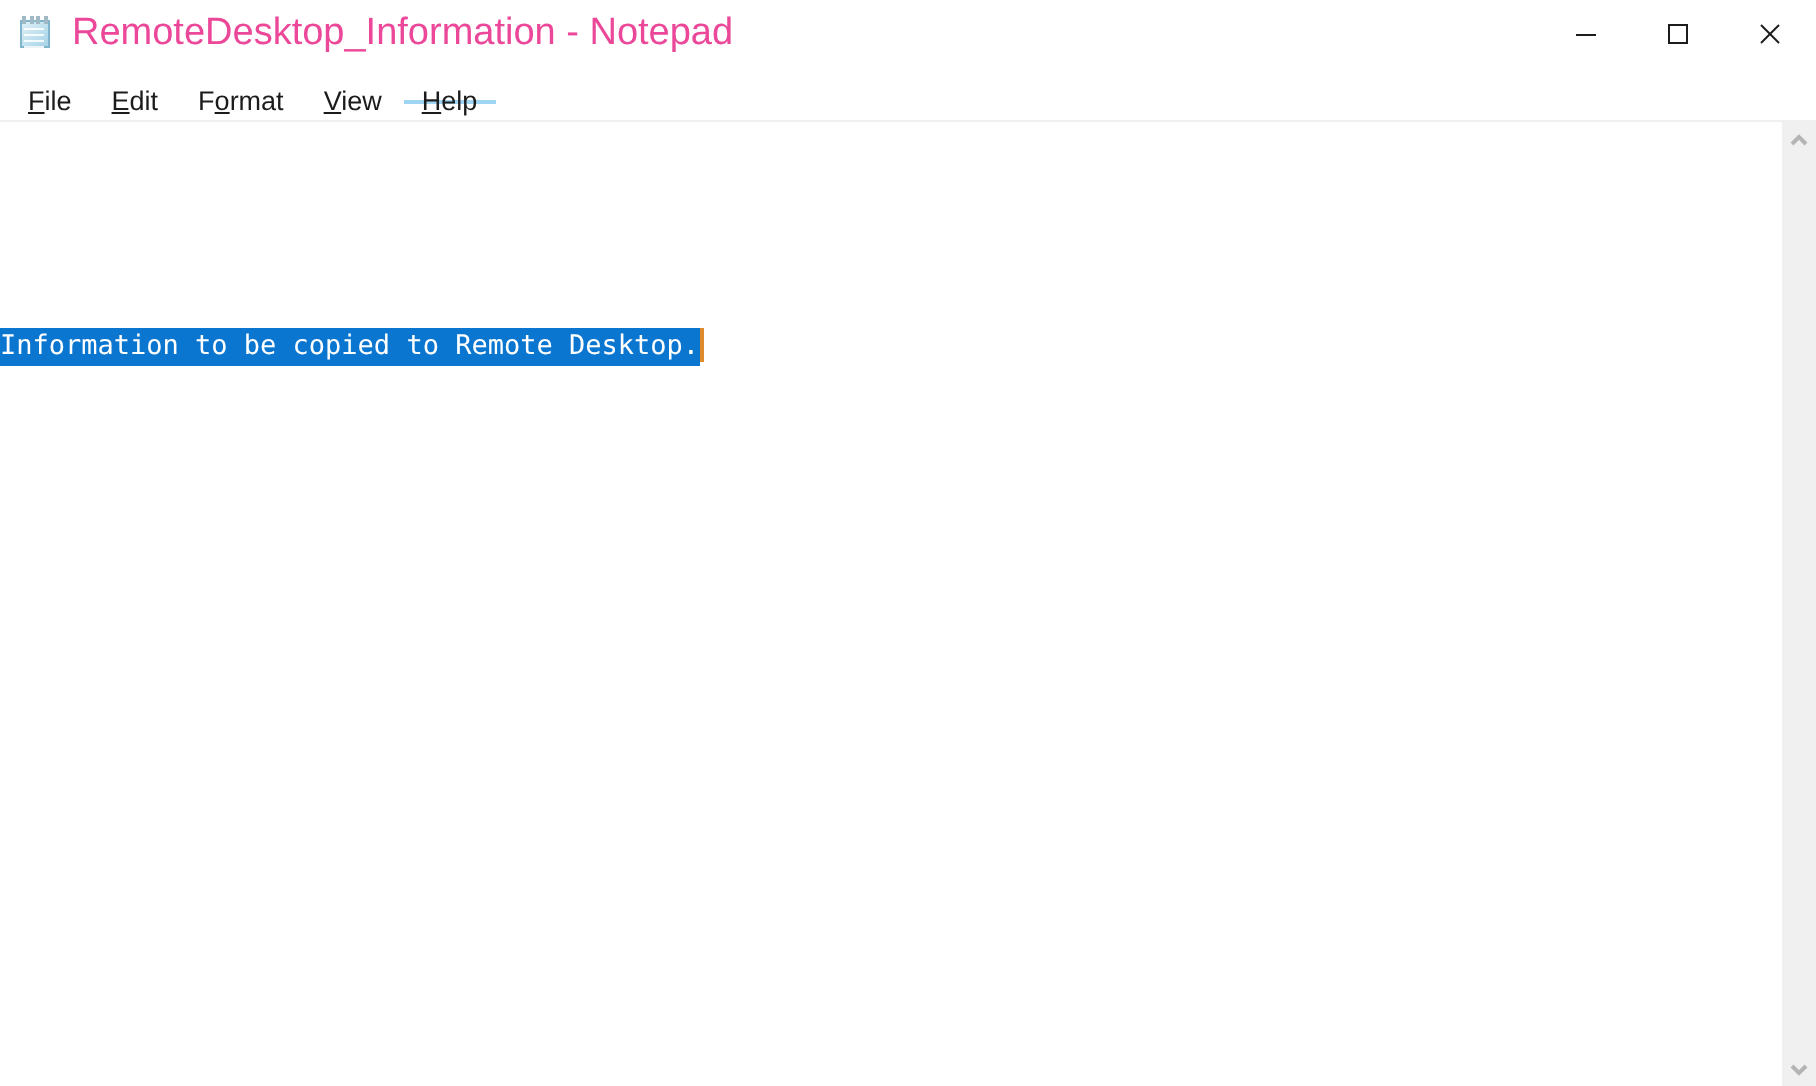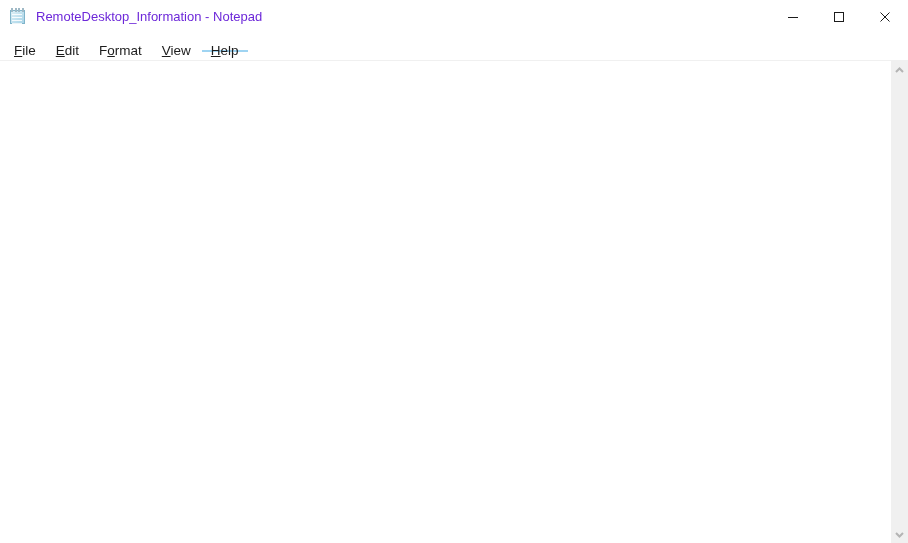--- a/index.html
+++ b/index.html
@@ -68,22 +68,22 @@
     width: 10px;
   }
   .app-icon .lines i {
     display: block;
     height: 1px;
     margin-bottom: 2px;
     background: #ffffff;
     opacity: .85;
   }
   .title-text {
-    font-size: 13px;
-    color: #6d28d9;
+    font-size: 19px;
+    color: #ec4899;
     line-height: 1;
     white-space: nowrap;
   }
   .win-controls {
     position: absolute;
     right: 0; top: 0;
     height: 33px;
     display: flex;
   }
   .win-btn {
@@ -287,20 +287,21 @@
     </div>
     <div class="menu-item hovered">
       <span><u>H</u><span>elp</span></span>
     </div>
   </div>
 
   <div class="editor-wrap">
     <div class="editor">
       <div class="text-area">
         <div class="line line-1"></div>
+        <div class="line"><span class="sel">Information to be copied to Remote Desktop.</span><span class="caret"></span></div>
       </div>
     </div>
 
     <div class="vscroll">
       <div class="sb-arrow">
         <svg width="9" height="6" viewBox="0 0 9 6">
           <polyline points="1,5 4.5,1.5 8,5" fill="none" stroke="#b4b4b4" stroke-width="2"></polyline>
         </svg>
       </div>
       <div class="sb-track"></div>

